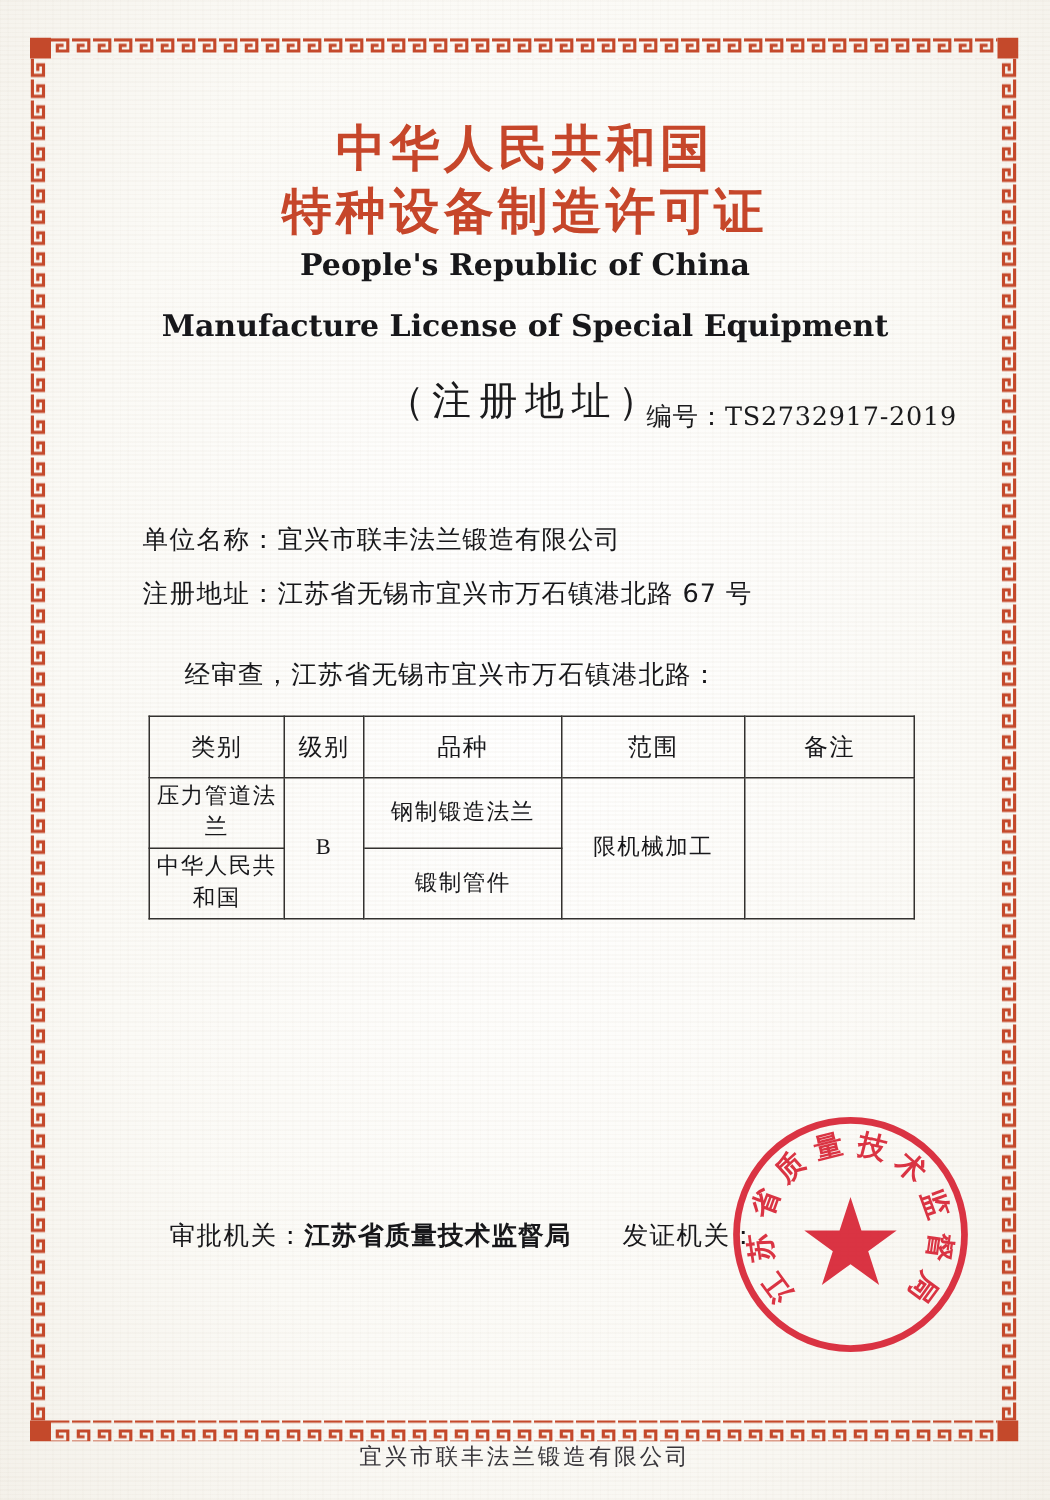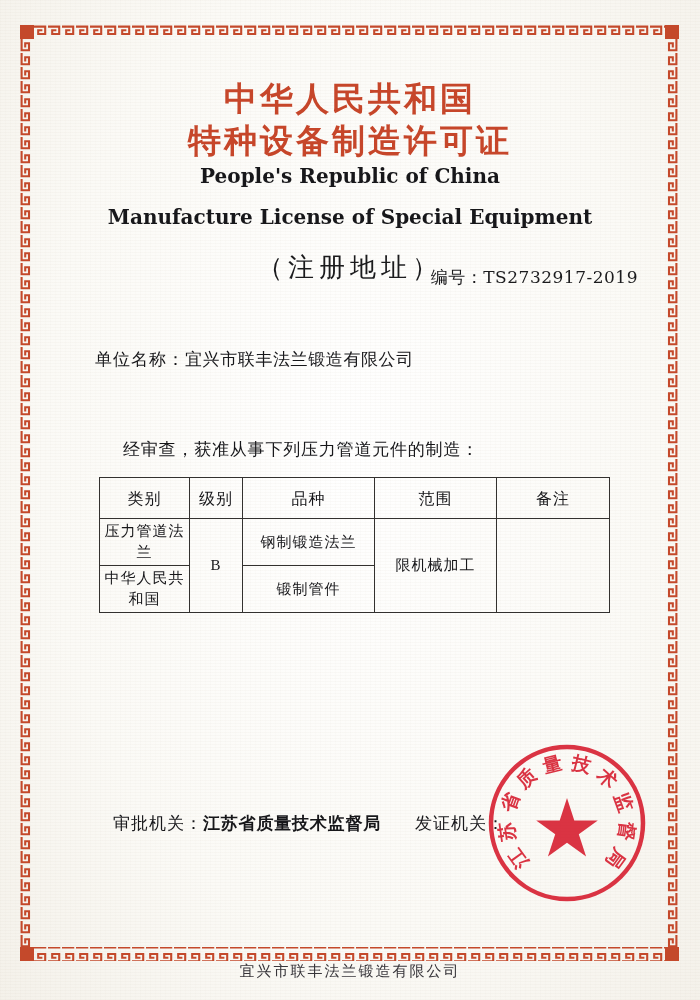--- a/index.html
+++ b/index.html
@@ -239,22 +239,25 @@
   </div>
 
   <div class="cert-no">
     <span>编号：</span><span class="num">TS2732917-2019</span>
   </div>
 
   <div class="info-line" id="line-company">
     <span class="lbl">单位名称：</span><span class="val">宜兴市联丰法兰锻造有限公司</span>
   </div>
 
-
-  <div class="info-line" id="line-statement">经审查，获准从事下列压力管道元件的制造：</div>
+  <div class="info-line" id="line-address">
+    <span class="lbl">注册地址：</span><span class="val">江苏省无锡市宜兴市万石镇港北路 67 号</span>
+  </div>
+
+  <div class="info-line" id="line-statement">经审查，江苏省无锡市宜兴市万石镇港北路：</div>
 
   <div class="table-wrap">
     <table class="cert-table">
       <thead>
         <tr>
           <th class="col-leibie">类别</th>
           <th class="col-jibie">级别</th>
           <th class="col-pinzhong">品种</th>
           <th class="col-fanwei">范围</th>
           <th class="col-beizhu">备注</th>

